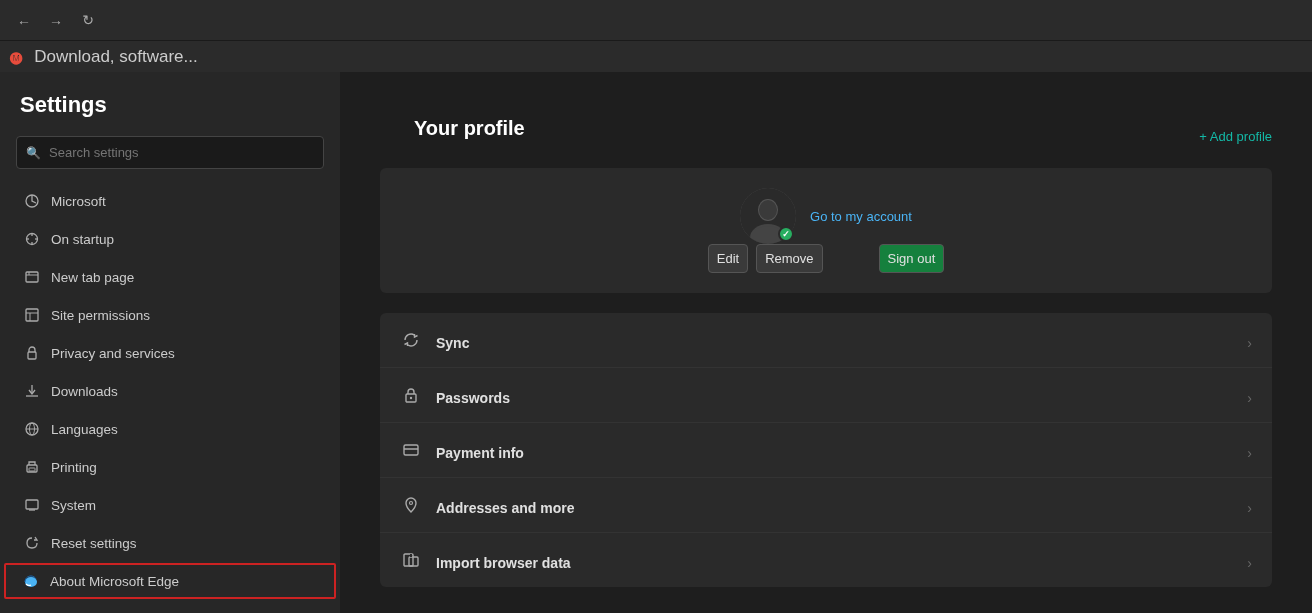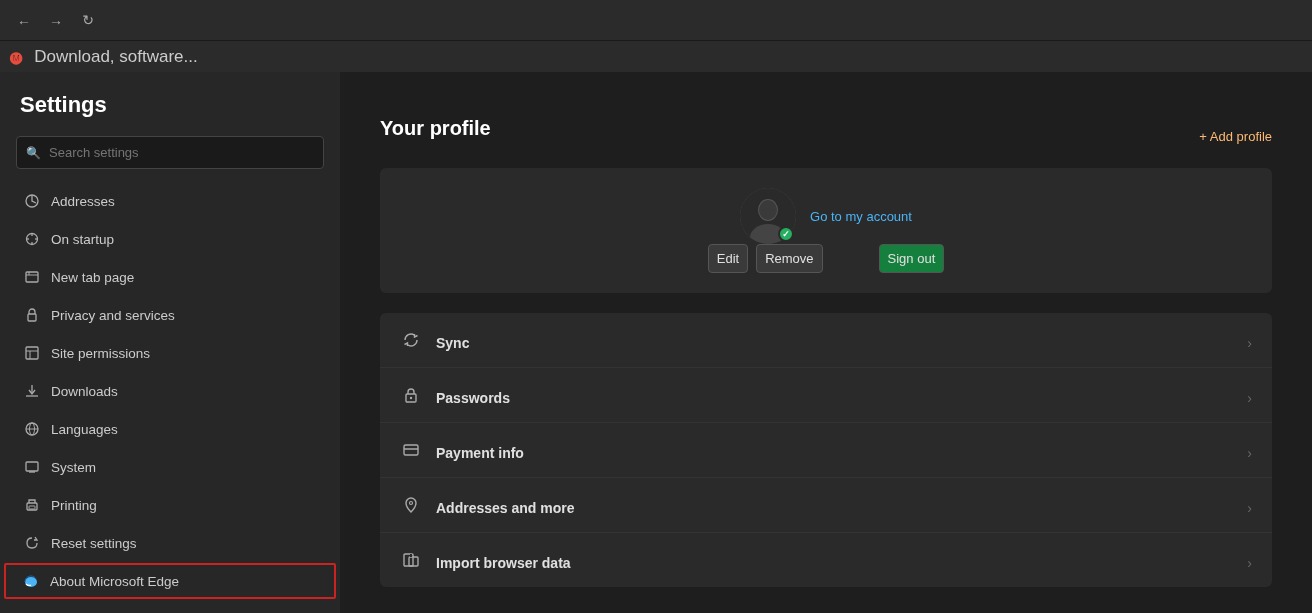--- a/index.html
+++ b/index.html
@@ -180,25 +180,26 @@
     .content-header {
       display: flex;
       justify-content: space-between;
       align-items: center;
       margin-bottom: 24px;
     }
     .page-title {
       font-size: 20px;
       font-weight: 600;
       color: #fff;
+      margin-left: 34px;
     }
     .add-profile-btn {
       background: none;
       border: none;
-      color: #fdba74;
+      color: #14b8a6;
       font-size: 13px;
       cursor: pointer;
       display: flex;
       align-items: center;
       gap: 4px;
       margin-top: 17px;
     }
 
     
     .profile-card {
@@ -345,21 +346,21 @@
     </div>
 
 
     <div class="sidebar-item">
       <span class="sidebar-icon">
         <svg width="16" height="16" viewBox="0 0 16 16" fill="none">
           <circle cx="8" cy="8" r="6" stroke="#aaa" stroke-width="1.3" fill="none"></circle>
           <path d="M8 2v6l4 2" stroke="#aaa" stroke-width="1.3" fill="none"></path>
         </svg>
       </span>
-      <span>Addresses</span>
+      <span>Microsoft</span>
     </div>
 
     <div class="sidebar-item">
       <span class="sidebar-icon">
         <svg width="16" height="16" viewBox="0 0 16 16" fill="none">
           <circle cx="8" cy="8" r="5.5" stroke="#aaa" stroke-width="1.3" fill="none"></circle>
           <line x1="8" y1="2.5" x2="8" y2="5" stroke="#aaa" stroke-width="1.3"></line>
           <line x1="8" y1="11" x2="8" y2="13.5" stroke="#aaa" stroke-width="1.3"></line>
           <line x1="2.5" y1="8" x2="5" y2="8" stroke="#aaa" stroke-width="1.3"></line>
           <line x1="11" y1="8" x2="13.5" y2="8" stroke="#aaa" stroke-width="1.3"></line>
@@ -375,41 +376,41 @@
           <line x1="2" y1="6" x2="14" y2="6" stroke="#aaa" stroke-width="1"></line>
           <line x1="5" y1="3" x2="5" y2="6" stroke="#aaa" stroke-width="1"></line>
         </svg>
       </span>
       <span>New tab page</span>
     </div>
 
     <div class="sidebar-item">
       <span class="sidebar-icon">
         <svg width="16" height="16" viewBox="0 0 16 16" fill="none">
-          <rect x="4" y="7" width="8" height="7" rx="1" stroke="#aaa" stroke-width="1.3" fill="none"></rect>
-          <path d="M5 7V5a3 3 0 0 1 6 0v2" stroke="#aaa" stroke-width="1.3" fill="none"></path>
-        </svg>
-      </span>
-      <span>Privacy and services</span>
-    </div>
-
-    <div class="sidebar-item">
-      <span class="sidebar-icon">
-        <svg width="16" height="16" viewBox="0 0 16 16" fill="none">
           <rect x="2" y="2" width="12" height="12" rx="1" stroke="#aaa" stroke-width="1.3" fill="none"></rect>
           <line x1="2" y1="6" x2="14" y2="6" stroke="#aaa" stroke-width="1"></line>
           <line x1="6" y1="6" x2="6" y2="14" stroke="#aaa" stroke-width="1"></line>
         </svg>
       </span>
       <span>Site permissions</span>
     </div>
 
     <div class="sidebar-item">
       <span class="sidebar-icon">
         <svg width="16" height="16" viewBox="0 0 16 16" fill="none">
+          <rect x="4" y="7" width="8" height="7" rx="1" stroke="#aaa" stroke-width="1.3" fill="none"></rect>
+          <path d="M5 7V5a3 3 0 0 1 6 0v2" stroke="#aaa" stroke-width="1.3" fill="none"></path>
+        </svg>
+      </span>
+      <span>Privacy and services</span>
+    </div>
+
+    <div class="sidebar-item">
+      <span class="sidebar-icon">
+        <svg width="16" height="16" viewBox="0 0 16 16" fill="none">
           <line x1="8" y1="2" x2="8" y2="10" stroke="#aaa" stroke-width="1.3"></line>
           <polyline points="5,7 8,11 11,7" stroke="#aaa" stroke-width="1.3" fill="none"></polyline>
           <line x1="2" y1="13" x2="14" y2="13" stroke="#aaa" stroke-width="1.3"></line>
         </svg>
       </span>
       <span>Downloads</span>
     </div>
 
     <div class="sidebar-item">
       <span class="sidebar-icon">
@@ -418,36 +419,36 @@
           <ellipse cx="8" cy="8" rx="2.5" ry="6" stroke="#aaa" stroke-width="1" fill="none"></ellipse>
           <line x1="2" y1="8" x2="14" y2="8" stroke="#aaa" stroke-width="1"></line>
         </svg>
       </span>
       <span>Languages</span>
     </div>
 
     <div class="sidebar-item">
       <span class="sidebar-icon">
         <svg width="16" height="16" viewBox="0 0 16 16" fill="none">
-          <rect x="2" y="3" width="12" height="9" rx="1" stroke="#aaa" stroke-width="1.3" fill="none"></rect>
-          <line x1="5" y1="13" x2="11" y2="13" stroke="#aaa" stroke-width="1.3"></line>
-        </svg>
-      </span>
-      <span>System</span>
-    </div>
-
-    <div class="sidebar-item">
-      <span class="sidebar-icon">
-        <svg width="16" height="16" viewBox="0 0 16 16" fill="none">
           <rect x="3" y="6" width="10" height="7" rx="1" stroke="#aaa" stroke-width="1.3" fill="none"></rect>
           <path d="M5 6V3h6v3" stroke="#aaa" stroke-width="1.3" fill="none"></path>
           <rect x="5" y="9" width="6" height="3" rx="0.5" stroke="#aaa" stroke-width="1" fill="none"></rect>
         </svg>
       </span>
       <span>Printing</span>
+    </div>
+
+    <div class="sidebar-item">
+      <span class="sidebar-icon">
+        <svg width="16" height="16" viewBox="0 0 16 16" fill="none">
+          <rect x="2" y="3" width="12" height="9" rx="1" stroke="#aaa" stroke-width="1.3" fill="none"></rect>
+          <line x1="5" y1="13" x2="11" y2="13" stroke="#aaa" stroke-width="1.3"></line>
+        </svg>
+      </span>
+      <span>System</span>
     </div>
 
     <div class="sidebar-item">
       <span class="sidebar-icon">
         <svg width="16" height="16" viewBox="0 0 16 16" fill="none">
           <path d="M8 3C5 3 3 5 3 8s2 5 5 5 5-2 5-5" stroke="#aaa" stroke-width="1.3" fill="none"></path>
           <polyline points="11,2 13,5 10,5" stroke="#aaa" stroke-width="1.3" fill="none"></polyline>
         </svg>
       </span>
       <span>Reset settings</span>

